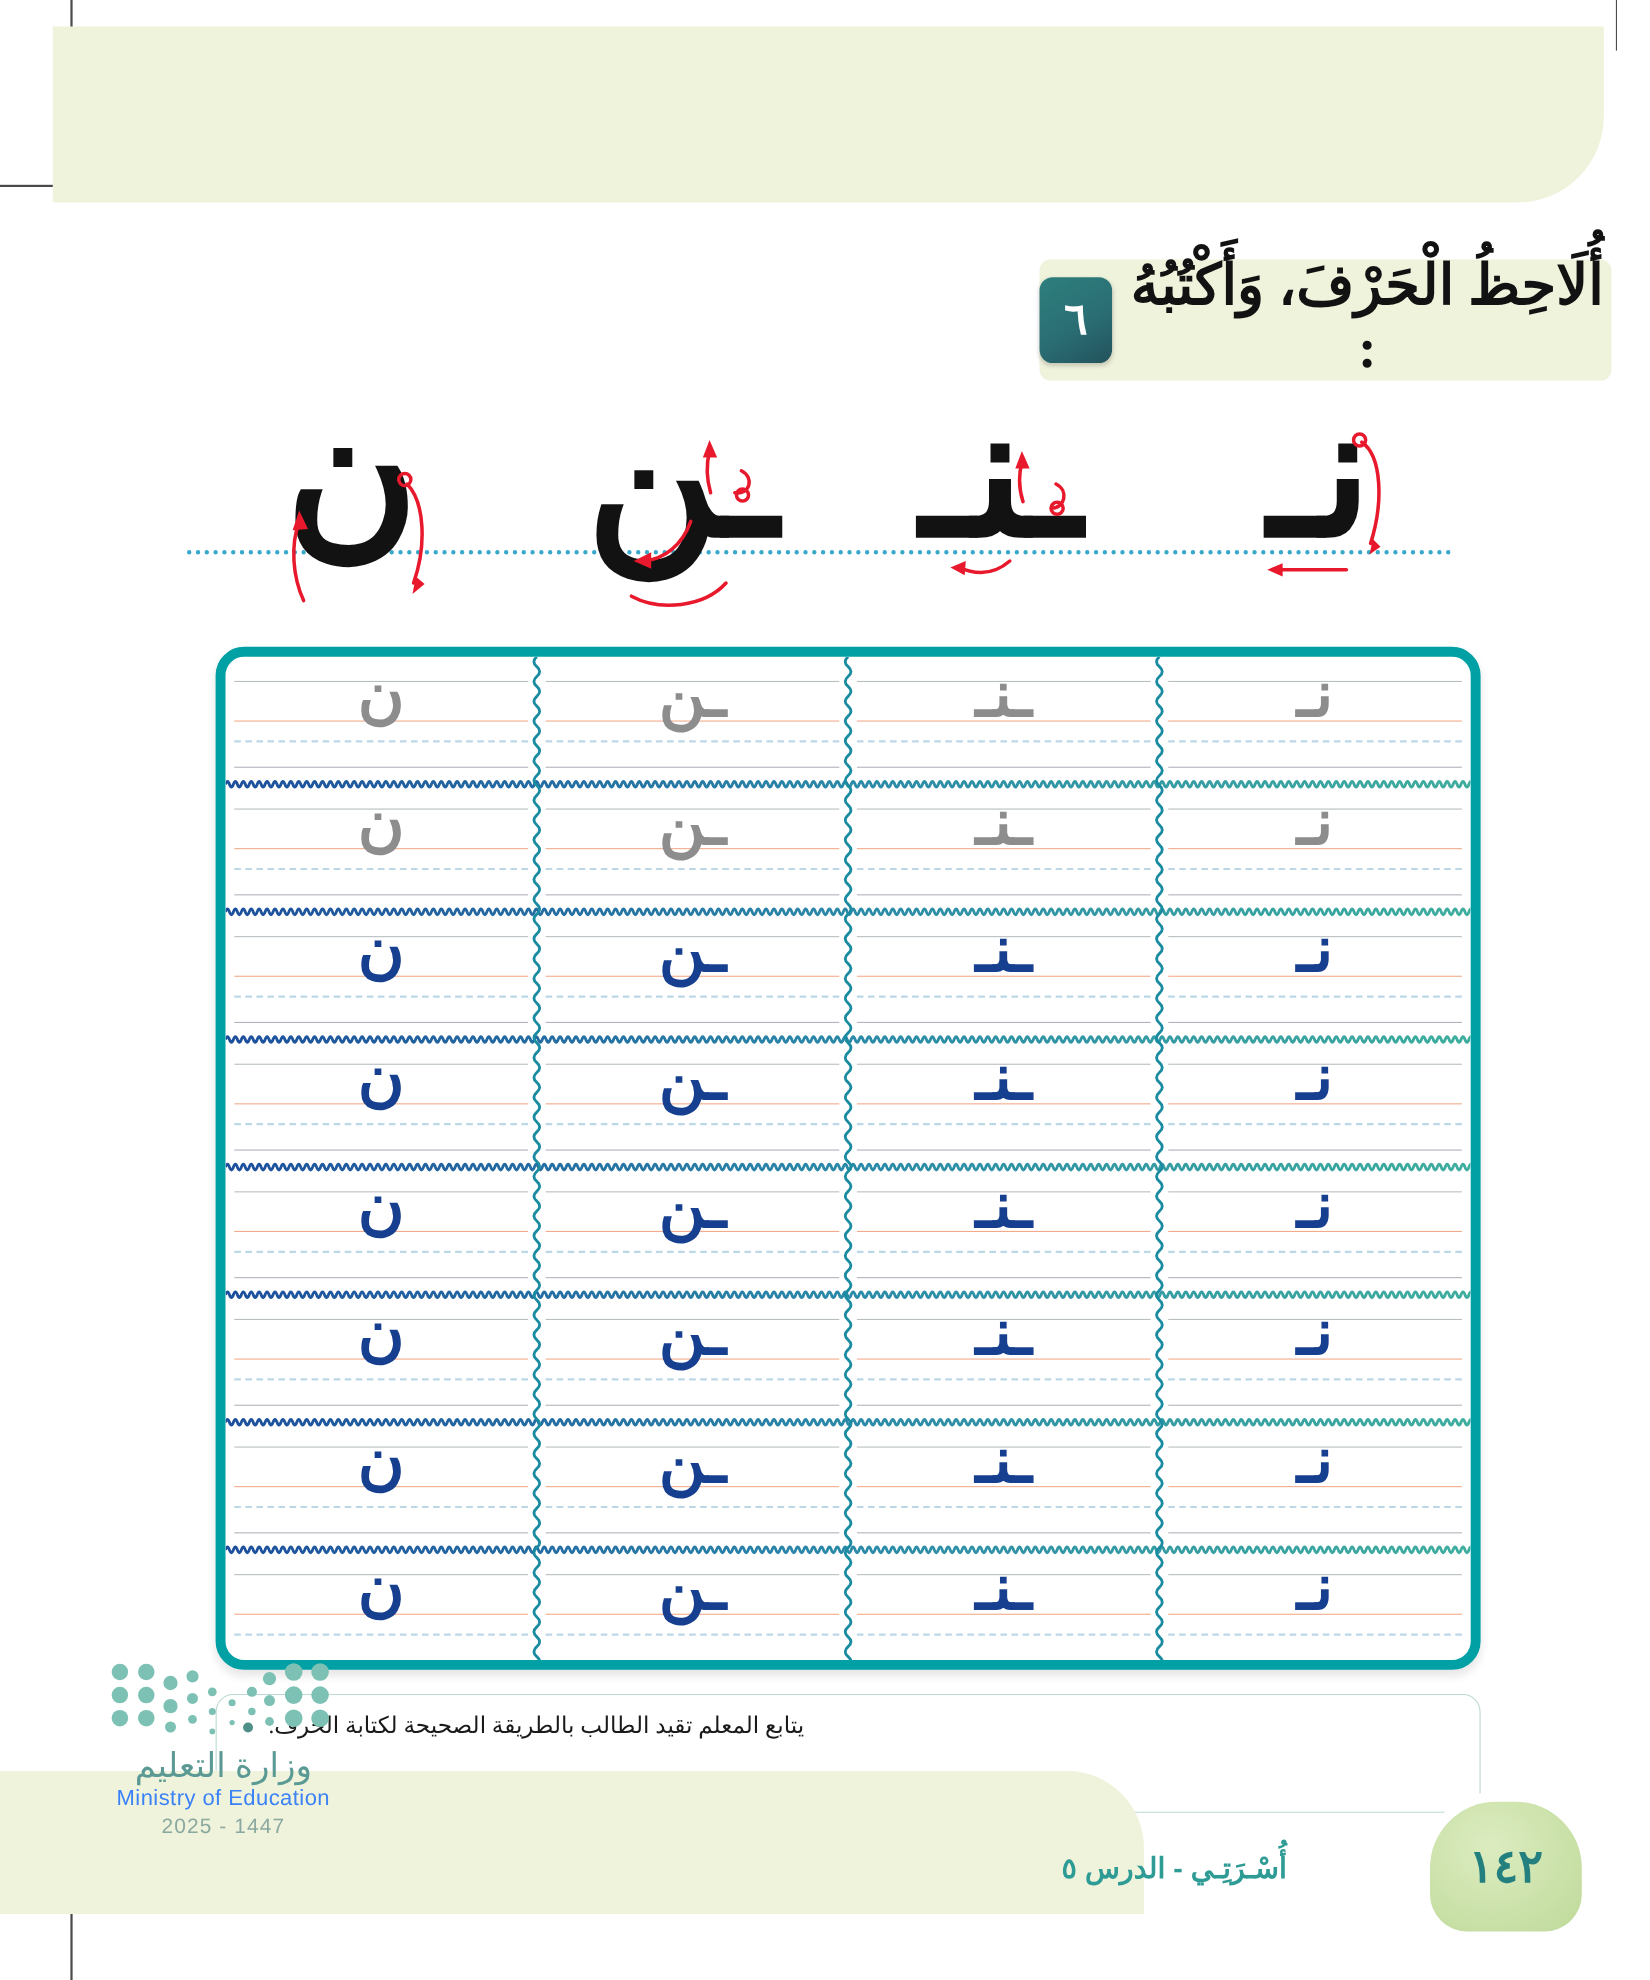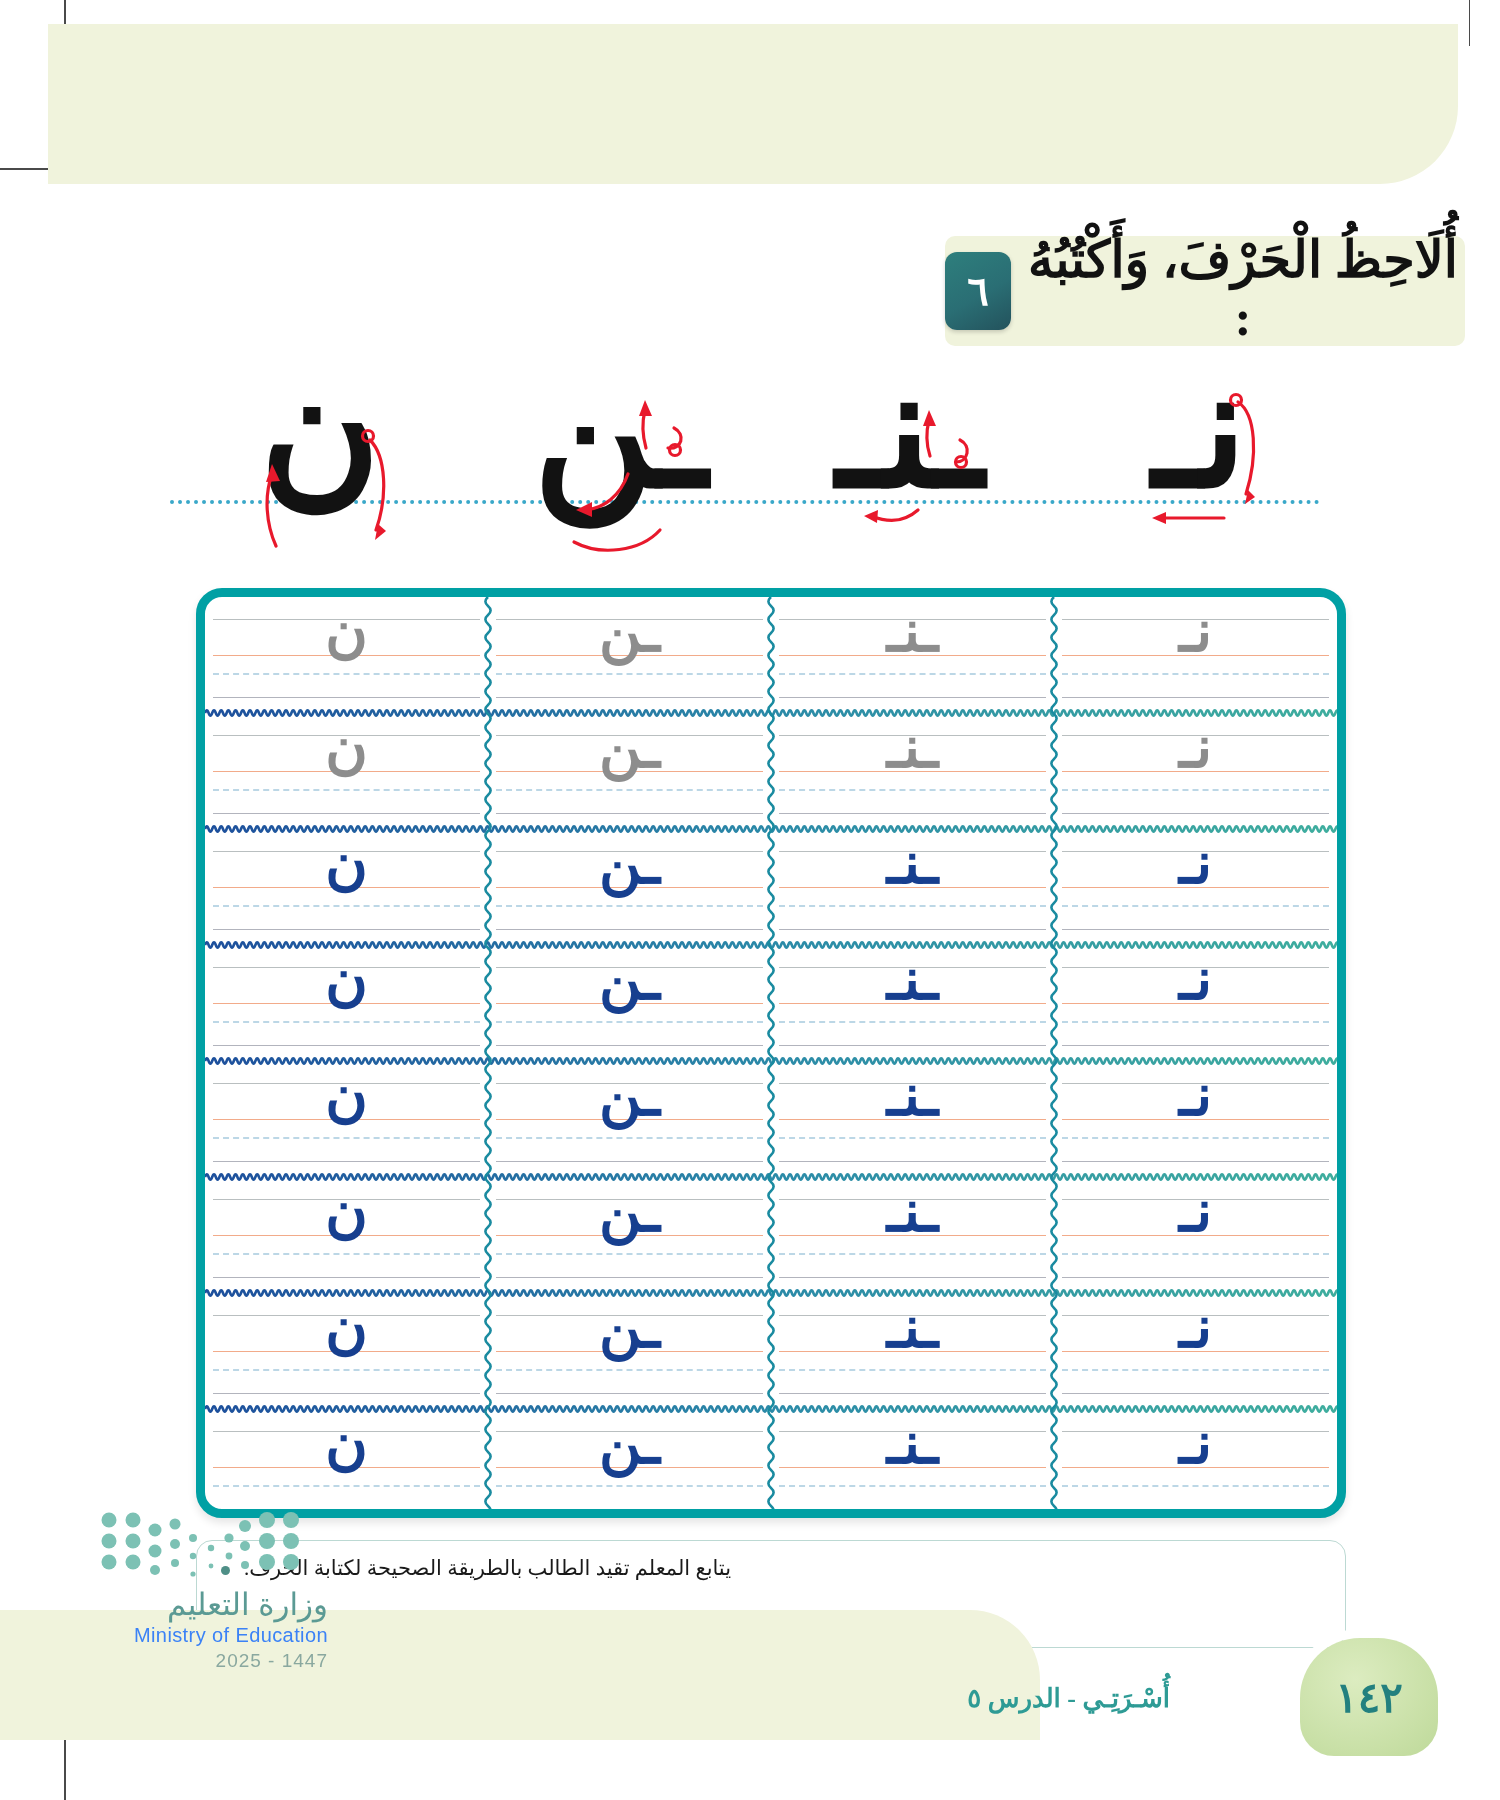--- a/index.html
+++ b/index.html
@@ -164,42 +164,42 @@
 
   
   .footer-band{
     position:absolute; left:0; bottom:60px;
     width:1040px; height:130px;
     background:#f0f3dc;
     border-top-right-radius:70px;
   }
   .logo-wrap{
     position:absolute; left:78px; bottom:128px;
-    width:250px; text-align:right;
+    width:250px; text-align:center;
   }
   .logo-dots{ width:220px; height:74px; display:block; margin:0 auto 6px auto; }
   .logo-ar{
     font-family:"Liberation Sans", sans-serif;
     font-size:31px; color:#5b9a94; letter-spacing:2px;
     line-height:1.1; direction:rtl;
   }
   .logo-en{
     font-family:"Liberation Sans", sans-serif;
     font-size:20px; color:#3b82f6; letter-spacing:.4px;
     direction:ltr; margin-top:2px;
   }
   .logo-year{
     font-family:"Liberation Sans", sans-serif;
     font-size:19px; color:#8aa89f; letter-spacing:1px;
     direction:ltr; margin-top:3px;
   }
 
   .lesson-label{
     position:absolute; right:330px; bottom:86px;
-    font-family:Liberation Serif, serif;
+    font-family:Liberation Sans, sans-serif;
     font-size:26px; font-weight:bold;
     color:#2e9b95;
     direction:rtl;
   }
   .page-blob{
     position:absolute; right:62px; bottom:44px;
     width:138px; height:118px;
     background:radial-gradient(ellipse at 40% 35%, #dcecc0 0%, #c9e0a7 65%, #bed99a 100%);
     border-radius:60px 60px 34px 34px;
     display:flex; align-items:center; justify-content:center;

